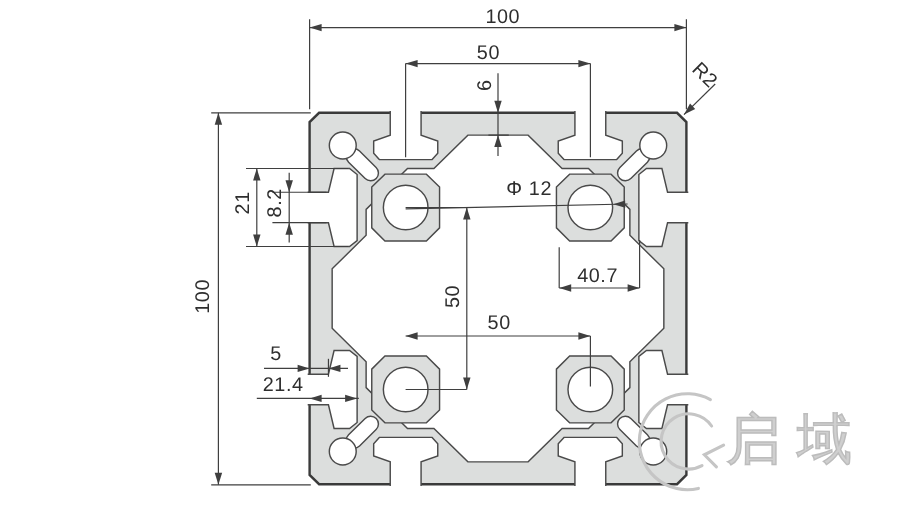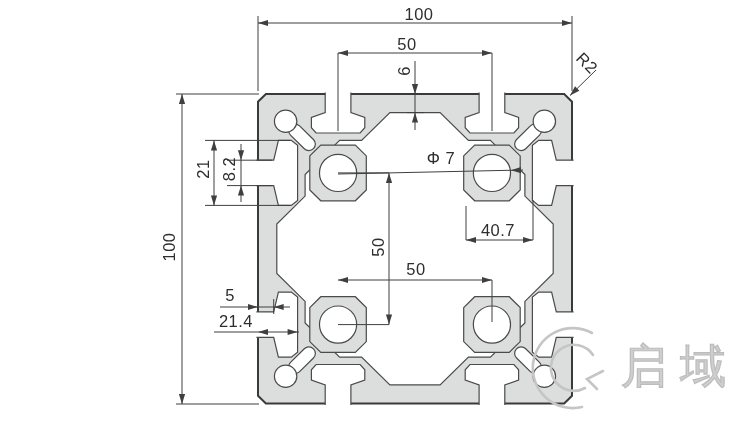--- a/index.html
+++ b/index.html
@@ -138,21 +138,21 @@
       </g>
     </svg>
 
   <div class="dim" style="left:419px;top:14px;">100</div>
   <div class="dim" style="left:407px;top:44px;">50</div>
   <div class="dim rot90" style="left:404px;top:71px;">6</div>
   <div class="dim rot45" style="left:587px;top:63px;">R2</div>
   <div class="dim rot90" style="left:203px;top:169px;">21</div>
   <div class="dim rot90" style="left:229px;top:169px;">8.2</div>
   <div class="dim rot90" style="left:169px;top:247px;">100</div>
-  <div class="dim" style="left:441px;top:158px;">Φ 7</div>
+  <div class="dim" style="left:441px;top:158px;">Φ 12</div>
   <div class="dim" style="left:498px;top:230px;">40.7</div>
   <div class="dim rot90" style="left:378px;top:247px;">50</div>
   <div class="dim" style="left:416px;top:269px;">50</div>
   <div class="dim" style="left:230px;top:295px;">5</div>
   <div class="dim" style="left:236px;top:321px;">21.4</div>
 
-  <div id="logo-text" style="left:680px;top:366px;text-align:right;">启域</div>
+  <div id="logo-text" style="left:664px;top:366px;text-align:right;">启域</div>
 </div>
 
 </body></html>

